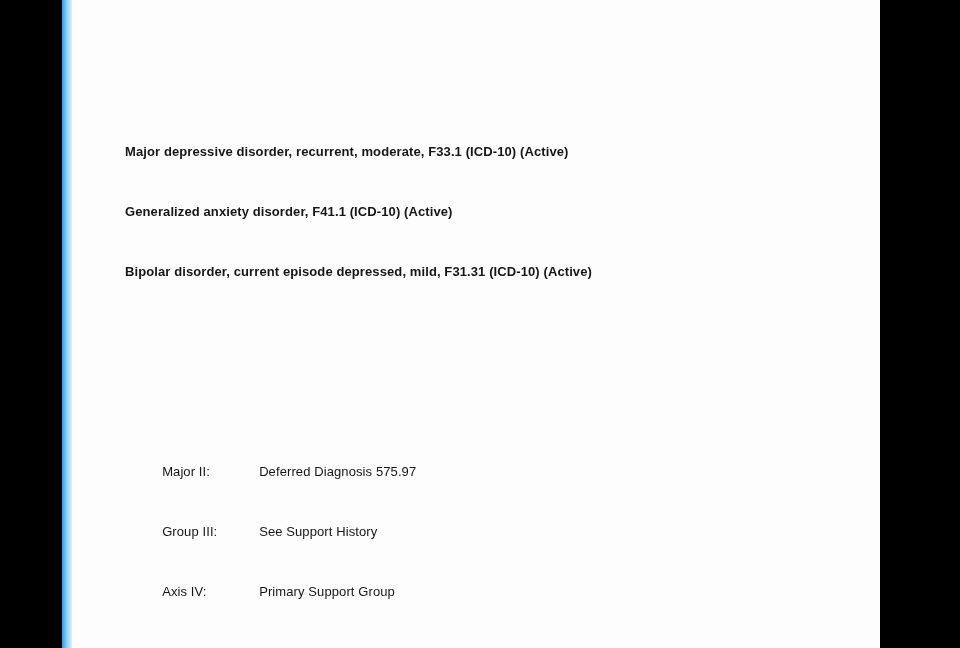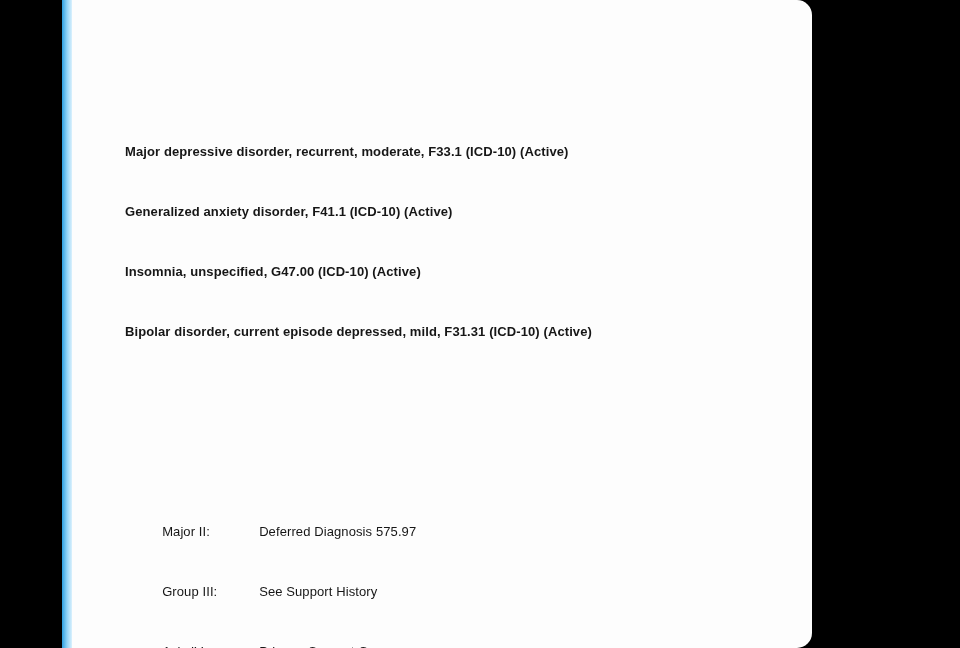--- a/index.html
+++ b/index.html
@@ -1,17 +1,17 @@
 <!DOCTYPE html>
 <html><head>
 <meta charset="utf-8">
 <style>
   html,body{margin:0;padding:0;background:#000;}
-  .stage{position:relative;width:812px;height:648px;background:#000;overflow:hidden;
-         font-family:"Liberation Sans",sans-serif;border-radius:15px;}
+  .stage{position:relative;width:880px;height:648px;background:#000;overflow:hidden;
+         font-family:"Liberation Sans",sans-serif;}
   .stripe{position:absolute;top:0;height:100%;width:10px;}
   .stripe.left{left:62px;background:linear-gradient(to right,#2e9fe0,#8fd2f6,#dbf1fd);}
   .stripe.right{left:896px;background:linear-gradient(to right,#dbf1fd,#8fd2f6,#2e9fe0);}
   .page{position:absolute;left:72px;top:0;width:824px;height:100%;background:#fdfdfd;}
   .doc{position:absolute;left:53px;top:22px;width:760px;color:#161616;
        font-size:13px;line-height:20px;white-space:pre-wrap;
        filter:blur(0.45px);letter-spacing:0.1px;}
   .line{height:20px;overflow:visible;}
   .b{font-weight:bold;}
   .axis-label{display:inline-block;width:97px;}
@@ -23,21 +23,20 @@
   <div class="stripe left"></div>
   <div class="stripe right"></div>
 
   <div class="page">
     <div class="doc">
 
       
       <div>
         <div class="line b">Major depressive disorder, recurrent, moderate, F33.1 (ICD-10) (Active)</div>
         <div class="line b">Generalized anxiety disorder, F41.1 (ICD-10) (Active)</div>
-        <div class="line b">Insomnia, unspecified, G47.00 (ICD-10) (Active)</div>
         <div class="line b">Bipolar disorder, current episode depressed, mild, F31.31 (ICD-10) (Active)</div>
       </div>
 
       
       <div>
         <div class="line">
           <span class="axis-label">Major II:</span><span>Deferred Diagnosis 575.97</span>
         </div>
         <div class="line">
           <span class="axis-label">Group III:</span><span>See Support History</span>

